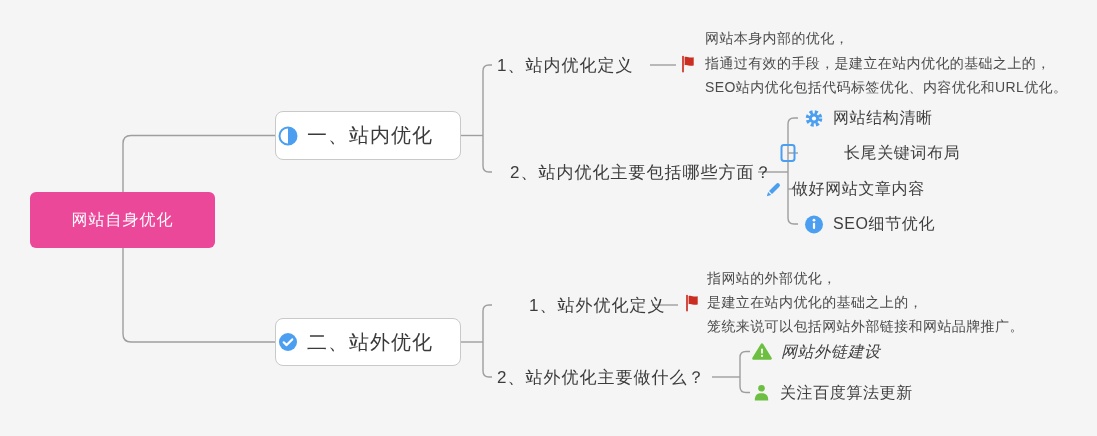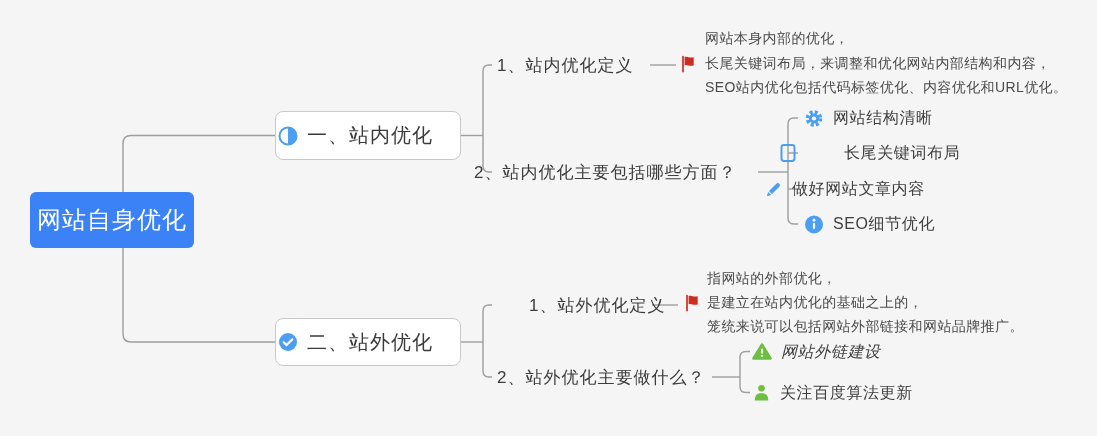--- a/index.html
+++ b/index.html
@@ -1,21 +1,21 @@
 <!DOCTYPE html>
 <html><head>
 <meta charset="utf-8">
 <style>
   html,body{margin:0;padding:0;background:#f5f5f5;font-family:"Liberation Sans","DejaVu Sans",sans-serif;}
   .canvas{position:relative;width:1097px;height:436px;background:#f5f5f5;overflow:hidden;}
   .wires{position:absolute;left:0;top:0;pointer-events:none;}
   .wires path{fill:none;stroke:#9e9e9e;stroke-width:1.4;}
   .vc{transform:translateY(-50%);}
-  .root-node{position:absolute;left:30px;top:192px;width:164px;height:56px;background:#3b82f6;border-radius:6px;
-    display:flex;align-items:center;justify-content:center;color:#ffffff;font-size:24px;letter-spacing:1px;}
+  .root-node{position:absolute;left:30px;top:192px;width:185px;height:56px;background:#ec4899;border-radius:6px;
+    display:flex;align-items:center;justify-content:center;color:#ffffff;font-size:16px;letter-spacing:1px;}
   .branch-node{position:absolute;width:186px;height:49px;background:#ffffff;border:1px solid #c9c9c9;border-radius:8px;
     display:flex;align-items:center;gap:9px;padding-left:2px;box-sizing:border-box;color:#3a3a3a;font-size:20px;letter-spacing:1px;}
   .sub-label{position:absolute;font-size:17px;color:#3c3c3c;letter-spacing:1px;white-space:nowrap;}
   .note{position:absolute;font-size:14px;color:#4b4b4b;letter-spacing:0.4px;white-space:nowrap;}
   .note-1{line-height:24.6px;}
   .note-2{line-height:24px;}
   .item{position:absolute;display:flex;align-items:center;gap:9px;font-size:16px;color:#3f3f3f;letter-spacing:0.6px;white-space:nowrap;}
   .icon{display:inline-flex;align-items:center;justify-content:center;line-height:0;}
   .icon-abs{position:absolute;line-height:0;}
 </style>
@@ -58,25 +58,25 @@
 
   <span class="icon-abs vc" style="left:680px;top:64px;">
     <svg width="17" height="18" viewBox="0 0 17 18">
       <path d="M3 1.6 V 16.6" stroke="#cb2d20" stroke-width="1.7" stroke-linecap="round" fill="none"></path>
       <path d="M4.6 2 C 7.1 0.8 9.6 3.4 13.7 2.2 L 13.7 10.4 C 9.6 11.6 7.1 9 4.6 10.2 Z" fill="#cb2d20"></path>
     </svg>
   </span>
 
   <div class="note note-1" style="left:705px;top:26px;">
     <div>网站本身内部的优化，</div>
-    <div>长尾关键词布局，来调整和优化网站内部结构和内容，</div>
+    <div>指通过有效的手段，是建立在站内优化的基础之上的，</div>
     <div>SEO站内优化包括代码标签优化、内容优化和URL优化。</div>
   </div>
 
-  <div class="sub-label vc" style="left:474px;top:172px;">2、站内优化主要包括哪些方面？</div>
+  <div class="sub-label vc" style="left:510px;top:172px;">2、站内优化主要包括哪些方面？</div>
 
   <div class="item vc" style="left:804px;top:118px;">
     <span class="icon">
       <svg width="20" height="20" viewBox="0 0 20 20">
         <circle cx="10" cy="10" r="6.2" fill="none" stroke="#4c9ff0" stroke-width="4.2" stroke-dasharray="2.8 2.07"></circle>
         <circle cx="10" cy="10" r="5" fill="#4c9ff0"></circle>
         <circle cx="10" cy="10" r="2.1" fill="#ffffff"></circle>
       </svg>
     </span>
     <span>网站结构清晰</span>

